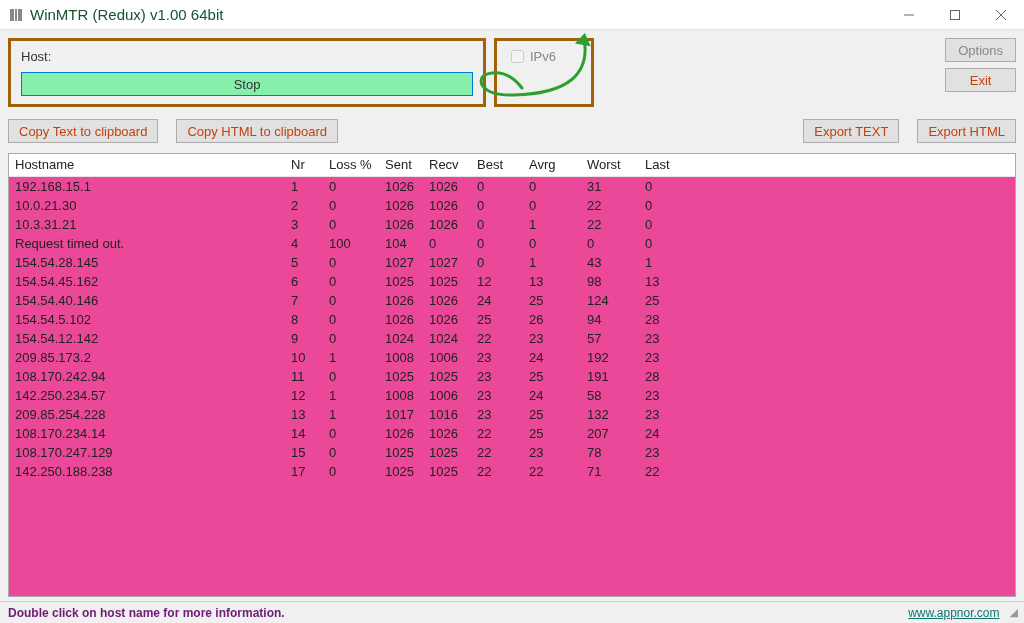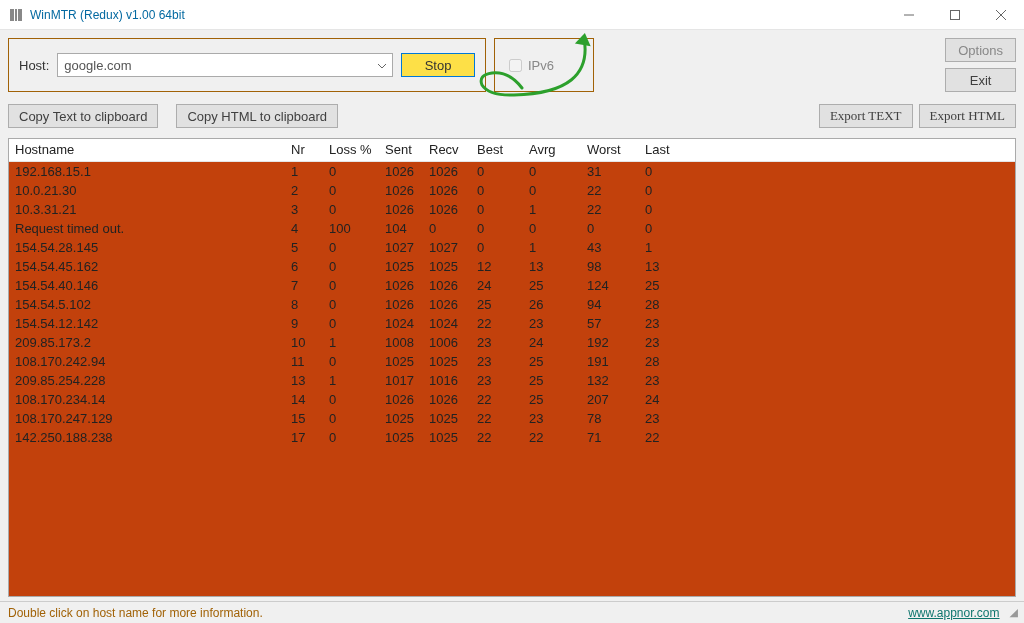--- a/index.html
+++ b/index.html
@@ -16,41 +16,41 @@
     }
     .titlebar {
       height: 30px;
       background: #fff;
       display: flex;
       align-items: center;
       padding: 0 0 0 8px;
       border-bottom: 1px solid #e5e5e5;
     }
     .titlebar .app-icon { width: 16px; height: 16px; margin-right: 6px; }
-    .titlebar .title { color: #0369a1; font-size: 12px; flex: 1; }
+    .titlebar .title { color: #14532d; font-size: 15px; flex: 1; }
     .win-controls { display: flex; }
     .win-btn {
       width: 46px; height: 30px;
       display: flex; align-items: center; justify-content: center;
       color: #666; font-size: 10px;
     }
 
     .toolbar-row {
       display: flex;
       padding: 8px 8px;
       gap: 8px;
       align-items: stretch;
     }
     .group-box {
-      border: 1px solid #a16207;
+      border: 3px solid #a16207;
       background: #f0f0f0;
       padding: 8px 10px;
       display: flex;
-      align-items: center;
       gap: 8px;
+      flex-direction: column;
     }
     .host-group { flex: 0 0 478px; }
     .ipv6-group { flex: 0 0 100px; padding-left: 14px; }
     .spacer { flex: 1; }
     .right-btns { display: flex; gap: 6px; flex-direction: column; }
 
     .host-label { color: #333; font-size: 13px; }
     .host-select {
       flex: 1;
       height: 24px;
@@ -64,46 +64,46 @@
       color: #555;
     }
     .chev { color: #666; font-size: 10px; }
 
     .btn {
       height: 24px;
       padding: 0 12px;
       border: 1px solid #adadad;
       background: #e1e1e1;
       font-size: 13px;
-      color: #404040;
+      color: #c2410c;
       display: inline-flex;
       align-items: center;
       justify-content: center;
       cursor: pointer;
     }
-    .btn.primary { border: 1.5px solid #0078d7; background: #fde047; min-width: 74px; color: #333; }
+    .btn.primary { border: 1.5px solid #0078d7; background: #86efac; min-width: 74px; color: #333; }
     .btn.disabled { color: #888; }
 
     .checkbox-wrap { display: flex; align-items: center; gap: 6px; color: #888; font-size: 13px; }
     .checkbox-wrap input { accent-color: #888; }
 
     .clipboard-row {
       display: flex;
       padding: 4px 8px 8px;
       gap: 18px;
       align-items: center;
     }
     .clipboard-row .btn { padding: 0 10px; }
-    .right-export { margin-left: auto; display: flex; gap: 6px; font-family: Liberation Serif, serif; }
+    .right-export { margin-left: auto; display: flex; gap: 18px; }
 
     .table-wrap {
       margin: 2px 8px 4px;
       flex: 1;
       border: 1px solid #aaa;
-      background: #c2410c;
+      background: #ec4899;
       overflow: hidden;
       display: flex;
       flex-direction: column;
       align-items: flex-end;
     }
     table { border-collapse: collapse; width: 100%; table-layout: fixed; }
     th, td {
       text-align: left;
       padding: 2px 6px;
       font-size: 13px;
@@ -121,21 +121,21 @@
 
     .statusbar {
       height: 22px;
       background: #f0f0f0;
       border-top: 1px solid #ccc;
       display: flex;
       align-items: center;
       padding: 0 8px;
       font-size: 12px;
     }
-    .statusbar .msg { font-weight: 400; color: #a16207; flex: 1; }
+    .statusbar .msg { font-weight: 700; color: #701a75; flex: 1; }
     .statusbar .link { color: #0f766e; text-decoration: underline; margin-right: 10px; }
     .grip { color: #999; letter-spacing: -2px; font-size: 11px; }
 
     .arrow-annotation {
       position: absolute;
       top: 33px;
       left: 454px;
       pointer-events: none;
     }
   </style>
@@ -167,28 +167,20 @@
           <line x1="0" y1="0" x2="10" y2="10" stroke="#666" stroke-width="1"></line>
           <line x1="10" y1="0" x2="0" y2="10" stroke="#666" stroke-width="1"></line>
         </svg>
     </div>
   </div>
 </div>
 
 <div class="toolbar-row">
   <div class="group-box host-group">
     <span class="host-label">Host:</span>
-    <div class="host-select">
-      <span>google.com</span>
-      <span class="chev">
-        <svg width="8" height="5" viewBox="0 0 8 5">
-            <polyline points="0,0 4,4 8,0" fill="none" stroke="#666" stroke-width="1"></polyline>
-          </svg>
-      </span>
-    </div>
     <div class="btn primary">
       <span>Stop</span>
     </div>
   </div>
   <div class="group-box ipv6-group">
     <label class="checkbox-wrap">
       <input type="checkbox" disabled="" style="">
       <span>IPv6</span>
     </label>
   </div>
@@ -380,20 +372,32 @@
           <td>0</td>
           <td>1025</td>
           <td>1025</td>
           <td>23</td>
           <td>25</td>
           <td>191</td>
           <td>28</td>
           <td></td>
         </tr>
         <tr>
+          <td>142.250.234.57</td>
+          <td>12</td>
+          <td>1</td>
+          <td>1008</td>
+          <td>1006</td>
+          <td>23</td>
+          <td>24</td>
+          <td>58</td>
+          <td>23</td>
+          <td></td>
+        </tr>
+        <tr>
           <td>209.85.254.228</td>
           <td>13</td>
           <td>1</td>
           <td>1017</td>
           <td>1016</td>
           <td>23</td>
           <td>25</td>
           <td>132</td>
           <td>23</td>
           <td></td>

